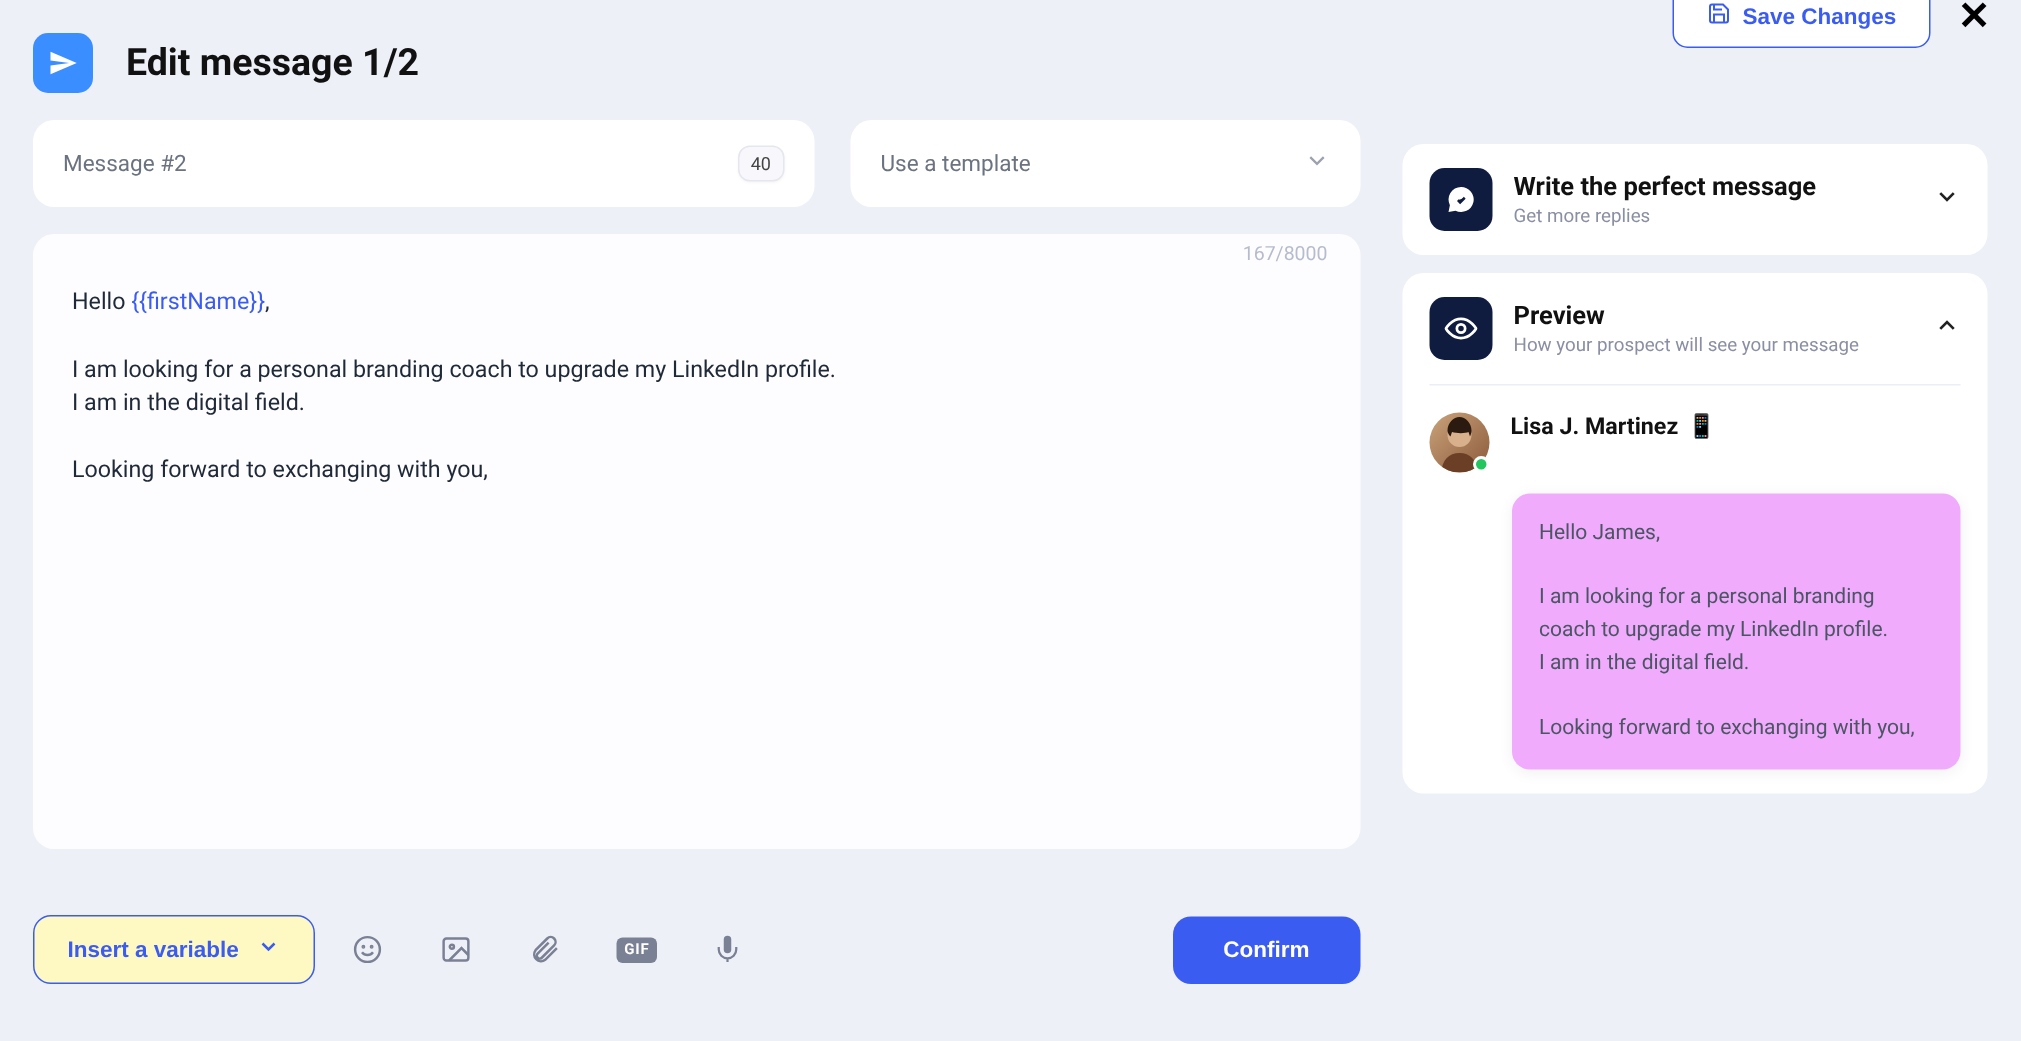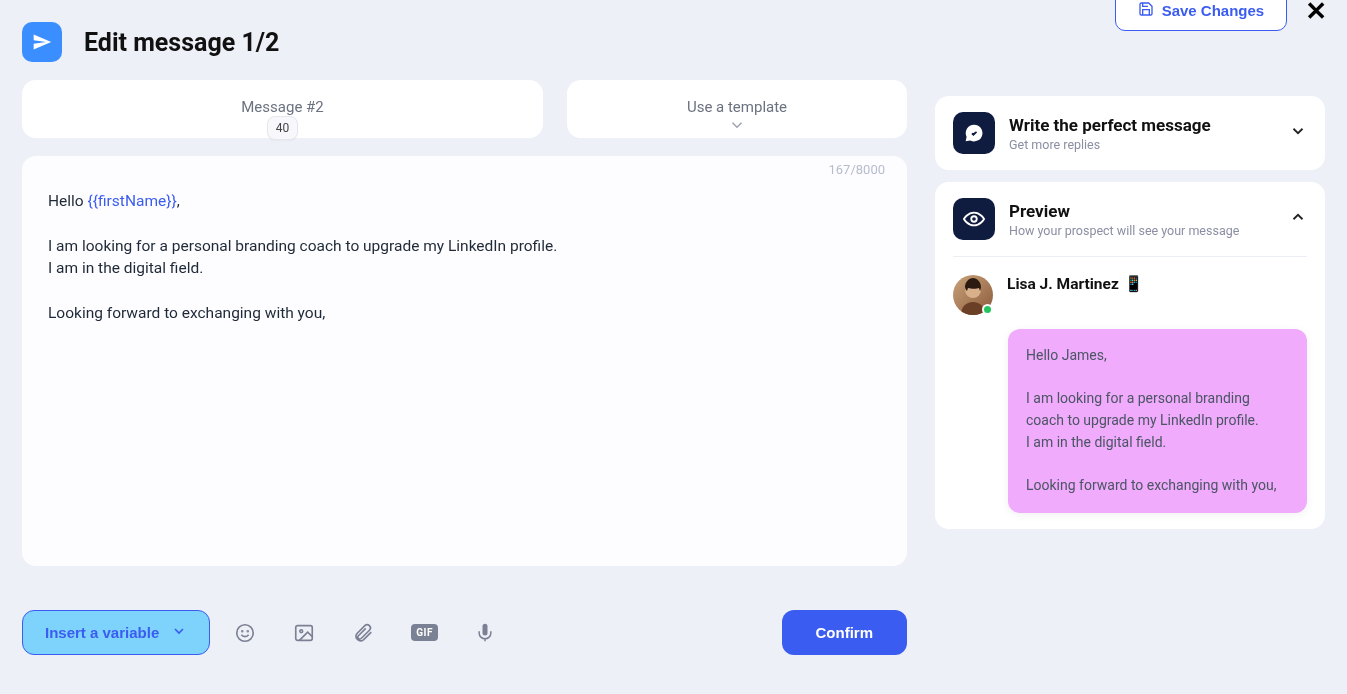--- a/index.html
+++ b/index.html
@@ -64,21 +64,20 @@
     padding: 0 22px;
     gap: 28px;
   }
   .left { flex: 1; display: flex; flex-direction: column; }
   .right { width: 390px; display: flex; flex-direction: column; gap: 12px; margin-top: 16px;}
   .row { display: flex; gap: 24px; }
   .card {
     background: #fff;
     border-radius: 14px;
     padding: 18px 20px;
-    flex-direction: column;
   }
   .msg-label-card {
     flex: 1;
     display: flex;
     align-items: center;
     justify-content: space-between;
     height: 58px;
   }
   .msg-label {
     color: #6b7280;
@@ -127,21 +126,21 @@
   .toolbar {
     display: flex;
     align-items: center;
     justify-content: space-between;
     margin-top: 44px;
   }
   .toolbar-left { display: flex; align-items: center; gap: 24px; }
   .insert-var-btn {
     border: 1.5px solid #3b5cf0;
     color: #3b5cf0;
-    background: #7dd3fc;
+    background: #fef9c3;
     border-radius: 12px;
     padding: 12px 22px;
     font-weight: 600;
     font-size: 15px;
     display: inline-flex;
     align-items: center;
     gap: 12px;
     cursor: pointer;
   }
   .tool-icons { display: flex; align-items: center; gap: 37px; color: #7b8194; }

